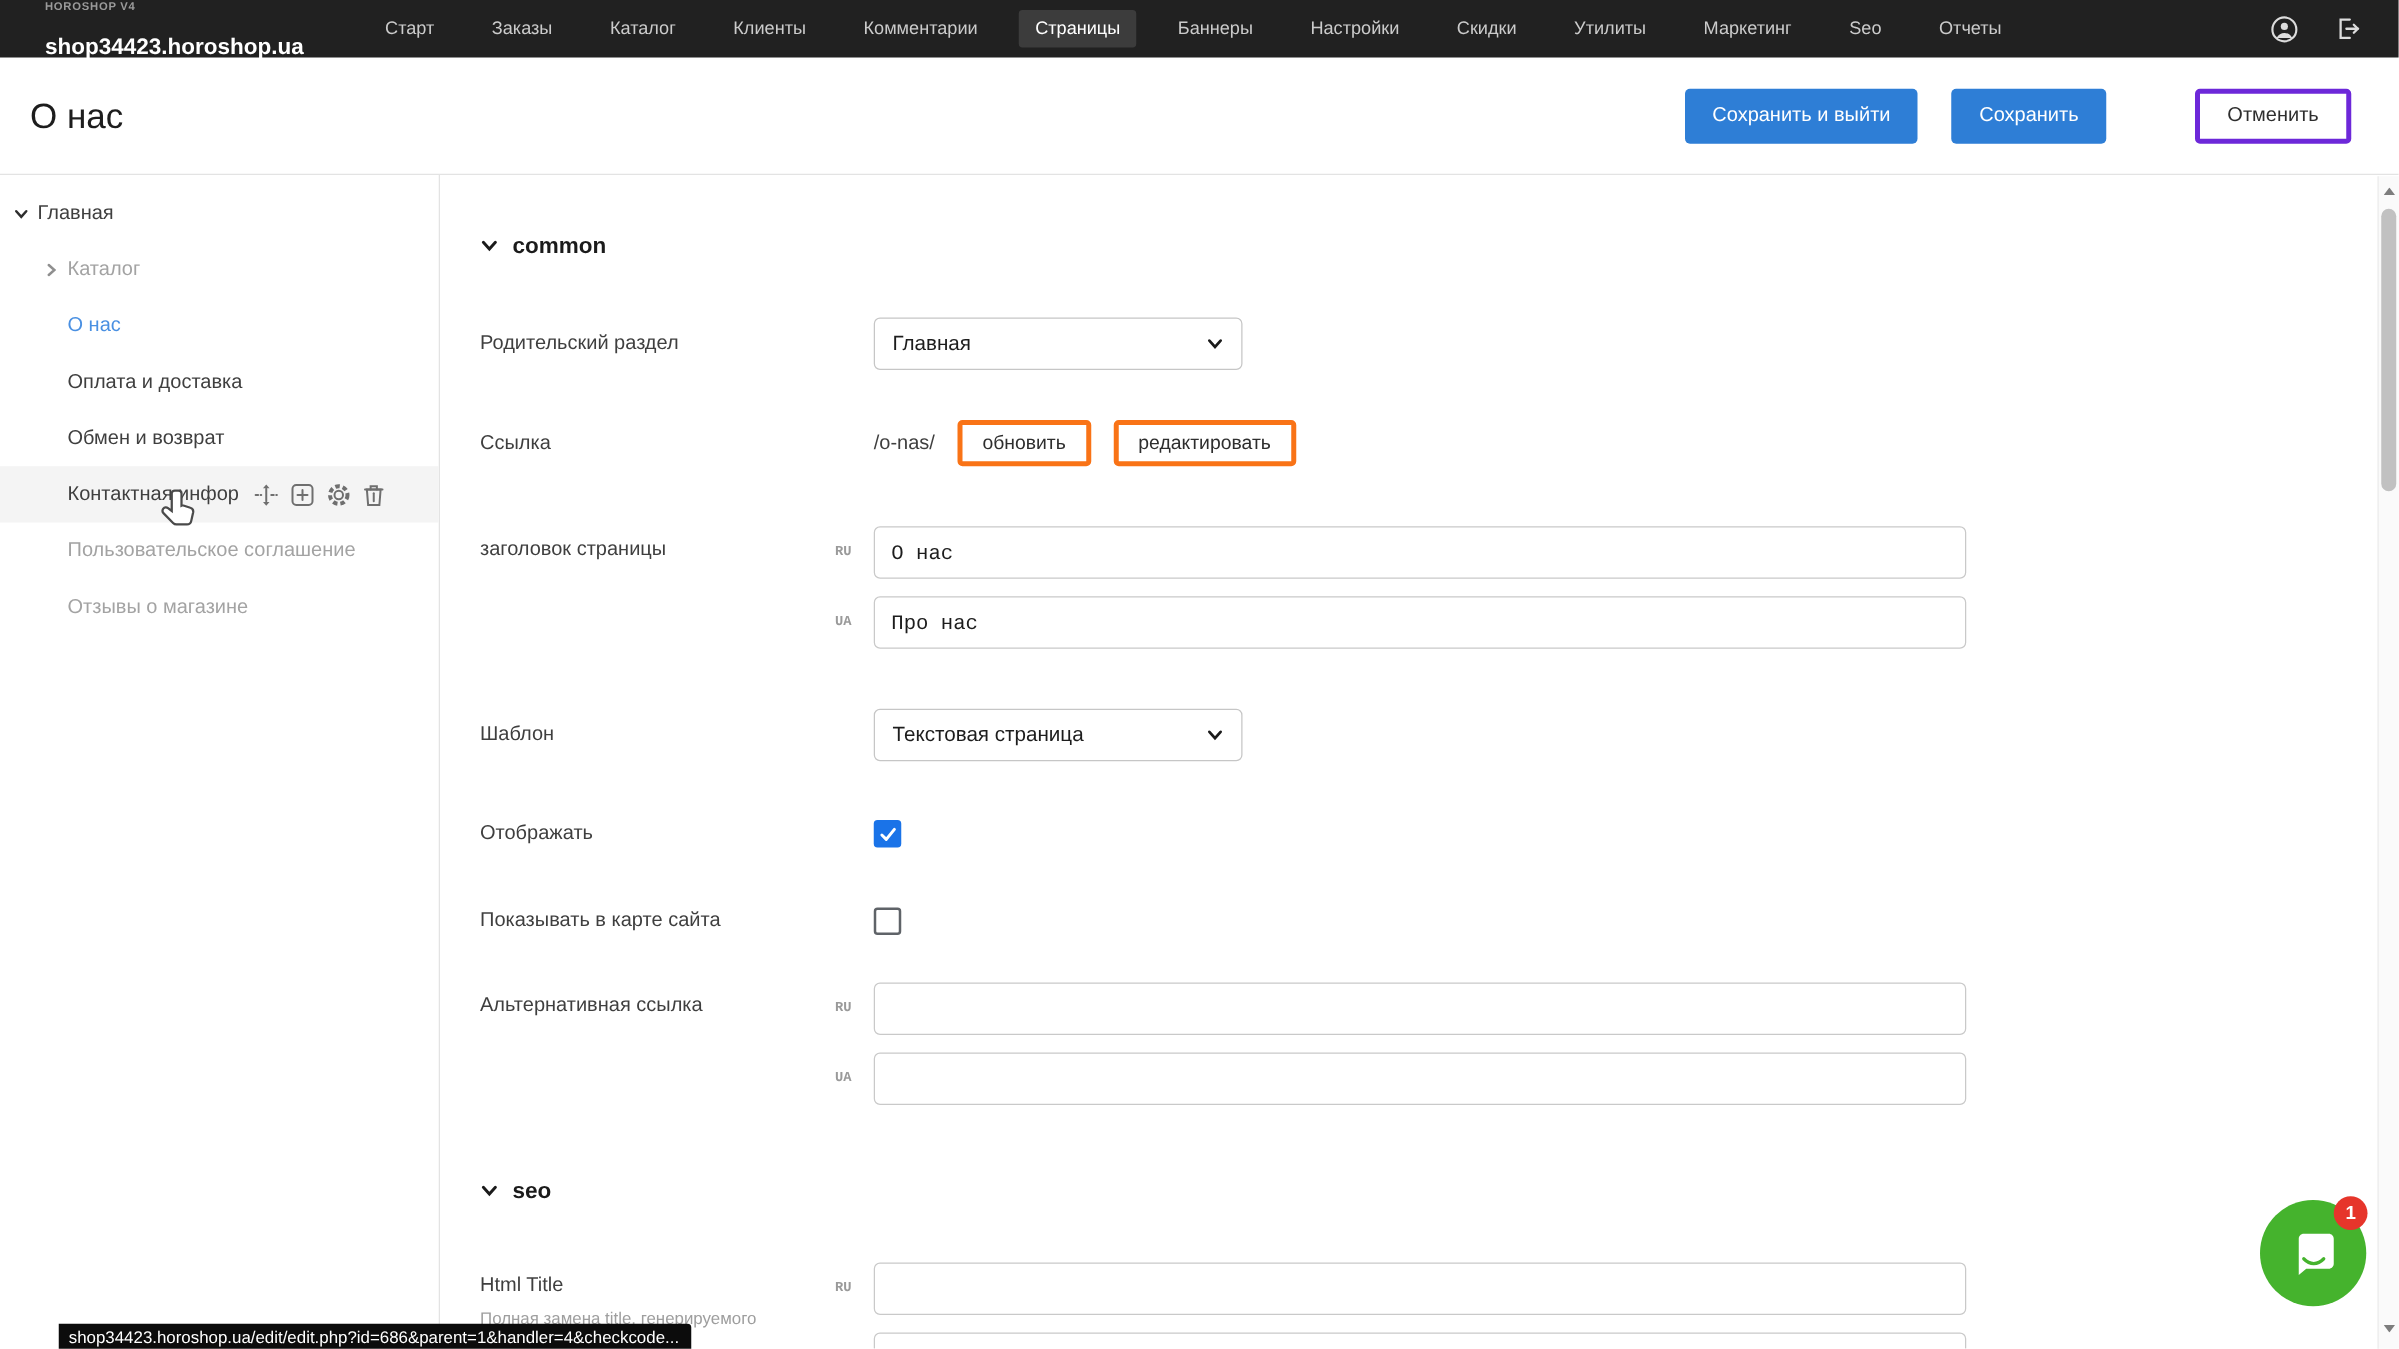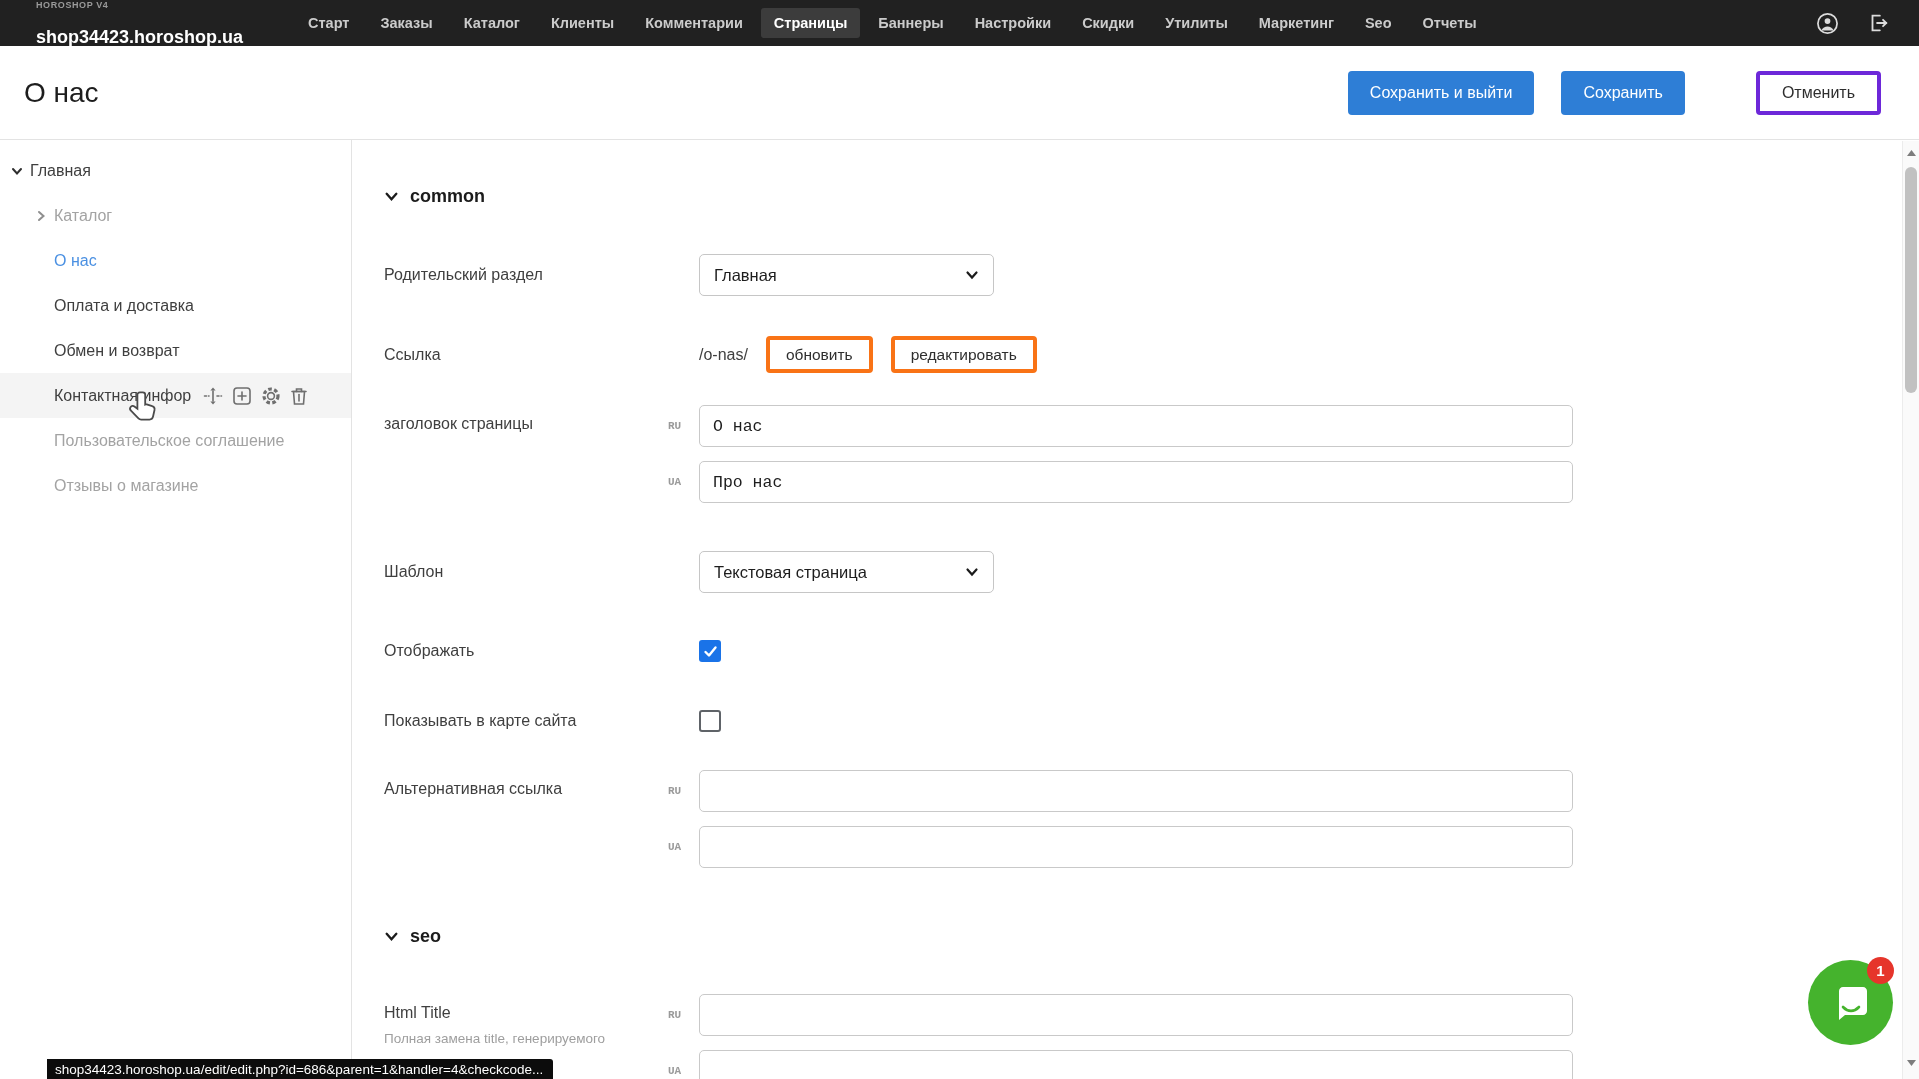--- a/index.html
+++ b/index.html
@@ -4,21 +4,21 @@
 <style>
   * { margin:0; padding:0; box-sizing:border-box; }
   html,body { width:1919px; height:1079px; overflow:hidden; background:#fff;
     font-family:"Liberation Sans","DejaVu Sans",sans-serif; }
 
   
   .topnav { height:46px; background:#212121; display:flex; align-items:center; position:relative; z-index:30; }
   .brand { margin-left:36px; line-height:1; cursor:pointer; }
   .brand-small { font-size:9px; color:#9a9a9a; font-weight:bold; letter-spacing:.6px; margin-bottom:18px; }
   .brand-name { font-size:18px; color:#fff; font-weight:bold; }
-  .nav-items { display:flex; margin-left:52px; gap:5px; align-items:flex-end;font-weight:bold; }
+  .nav-items { display:flex; margin-left:52px; gap:20px; align-items:flex-end; }
   .nav-item { color:#cbcbcb; font-size:14.5px; padding:7px 13px; border-radius:3px; cursor:pointer; white-space:nowrap; }
   .nav-item.active { background:#3c3c3c; color:#fff; }
   .nav-right { margin-left:auto; margin-right:30px; display:flex; gap:28px; align-items:center; }
   .nav-right svg { display:block; cursor:pointer; }
 
   
   .header { height:94px; display:flex; align-items:center; border-bottom:1px solid #e3e3e3; background:#fff; }
   .page-title { font-size:28px; color:#1d1d1d; margin-left:24px; }
   .header-buttons { margin-left:auto; margin-right:38px; display:flex; gap:27px; }
   .btn { height:44px; border-radius:4px; font-size:16px; display:flex; align-items:center; justify-content:center;
@@ -58,21 +58,21 @@
   .lang-row { position:relative; display:flex; align-items:center; }
   .lang-badge { position:absolute; left:-31px; font-size:11px; font-weight:bold; color:#9a9a9a; }
   .link-group { display:flex; align-items:center; gap:18px; }
   .link-path { font-size:16px; color:#3f3f3f; }
   .mini-btn { height:37px; background:#fff; border:4px solid #f97316; border-radius:4px; padding:0 16px;
               font-size:15.5px; color:#2e2e2e; font-family:inherit; cursor:pointer; }
   .checkbox { width:22px; height:22px; border-radius:3px; cursor:pointer; }
   .checkbox.checked { background:#1a73e8; display:flex; align-items:center; justify-content:center; }
   .checkbox.unchecked { background:#fff; border:2px solid #5f6368; }
 
-  .m47{margin-top:47px}.m40{margin-top:40px}.m32{margin-top:32px}.m48{margin-top:48px}.m38{margin-top:38px}
+  .m47{margin-top:47px}.m40{margin-top:40px}.m32{margin-top:48px}.m48{margin-top:48px}.m38{margin-top:38px}
 
   
   .scrollbar { position:absolute; right:0; top:141px; bottom:0; width:17px; background:#fafafa; border-left:1px solid #ececec; z-index:20; }
   .sb-arrow { position:absolute; left:0; width:16px; height:16px; display:flex; align-items:center; justify-content:center; cursor:pointer; }
   .sb-up { top:4px; } .sb-down { bottom:8px; }
   .sb-thumb { position:absolute; left:2px; top:26px; width:12px; height:226px; background:#c1c1c1; border-radius:6px; cursor:pointer; }
 
   
   .statusbar { position:absolute; left:0; bottom:0; height:20px; background:#0c0c0c; color:#fff; font-size:13.5px;
                display:flex; align-items:center; padding:0 10px 0 8px; z-index:50; border-top-right-radius:3px; white-space:nowrap;margin-left:47px; }

